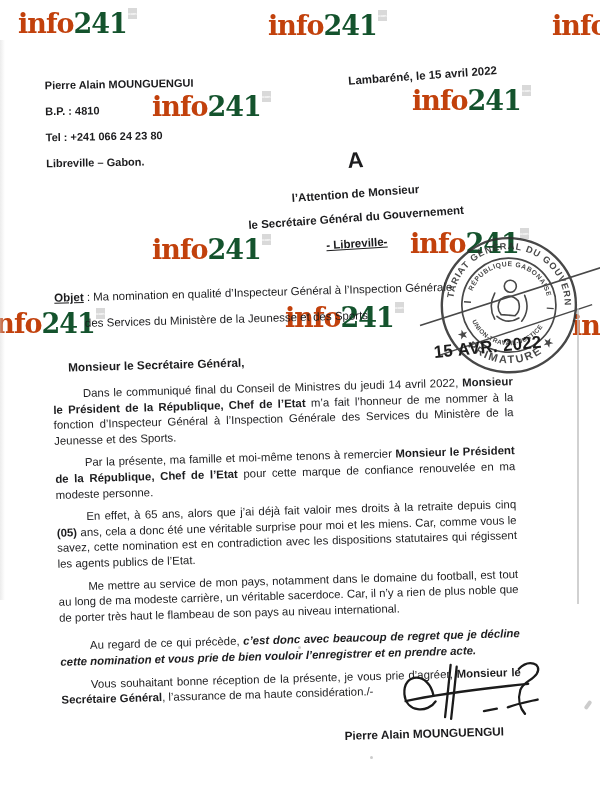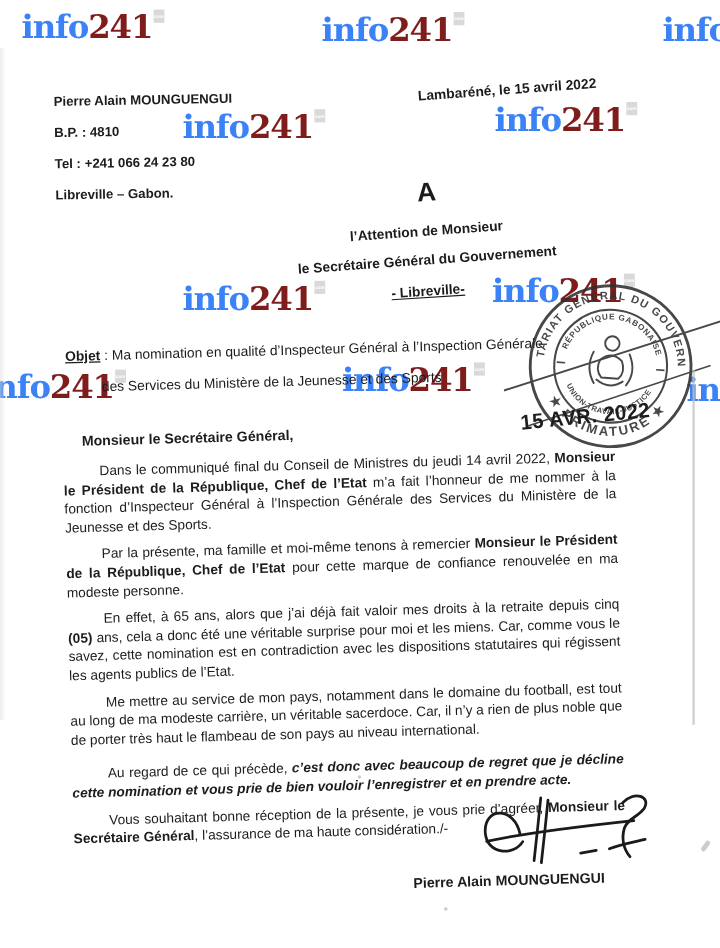--- a/index.html
+++ b/index.html
@@ -9,22 +9,22 @@
     font-family:"Liberation Sans", sans-serif;
     color:#1c1c1e;
   }
   
   .wm{
     position:absolute; white-space:nowrap;
     font-family:"DejaVu Serif", serif; font-weight:bold;
     font-size:27px; line-height:1; letter-spacing:-1px;
     user-select:none; z-index:1;
   }
-  .wm-info{color:#3b82f6;}
-  .wm-num{color:#7f1d1d;}
+  .wm-info{color:#c2410c;}
+  .wm-num{color:#14532d;}
   .wm-sup{
     display:inline-block; vertical-align:top; margin-top:-2px; margin-left:1px;
     width:9px; height:11px; background:#d9d9d9; color:#ffffff;
     font-family:"Liberation Sans", sans-serif; font-weight:bold;
     font-size:4px; line-height:11px; text-align:center; letter-spacing:0;
   }
   .wm1{left:18px; top:10px;}
   .wm2{left:268px; top:12px;}
   .wm3{left:552px; top:12px;}
   .wm4{left:152px; top:93px;}

